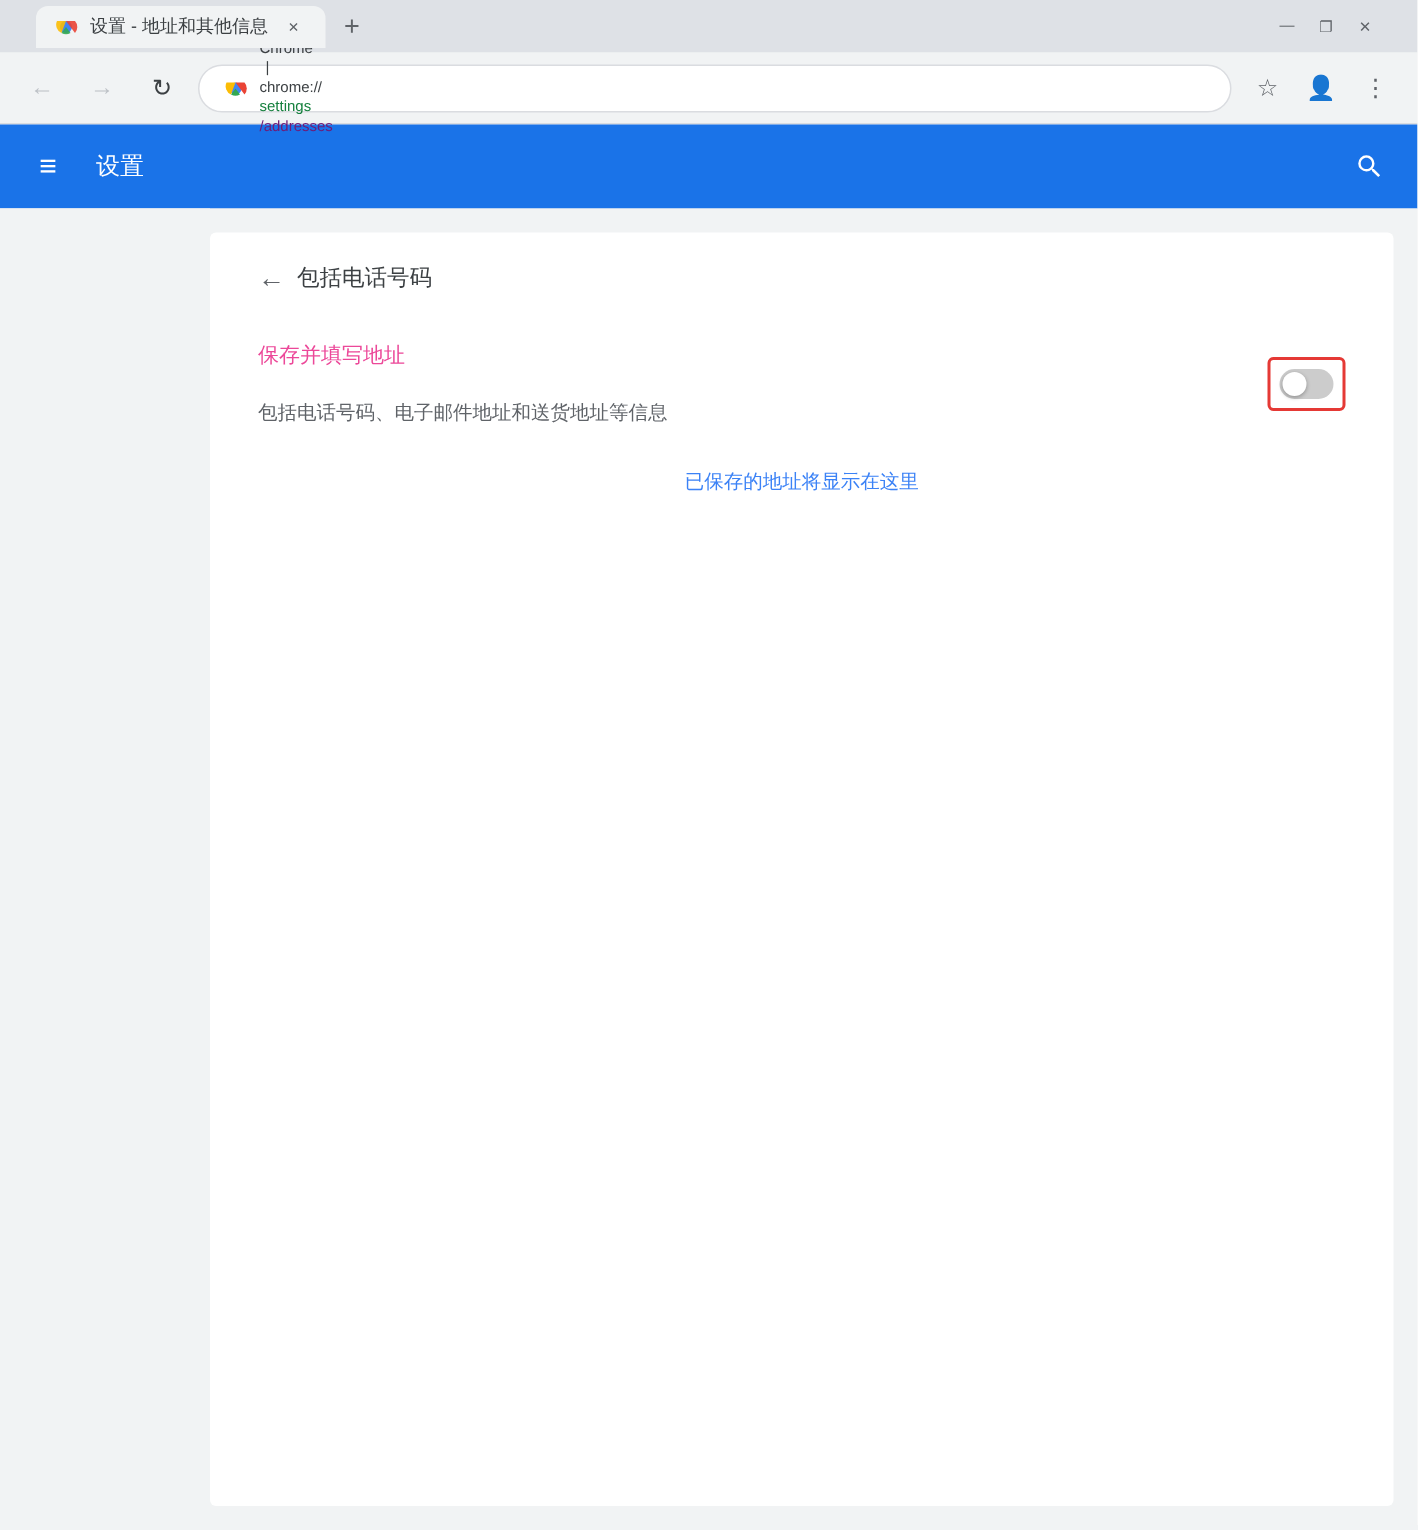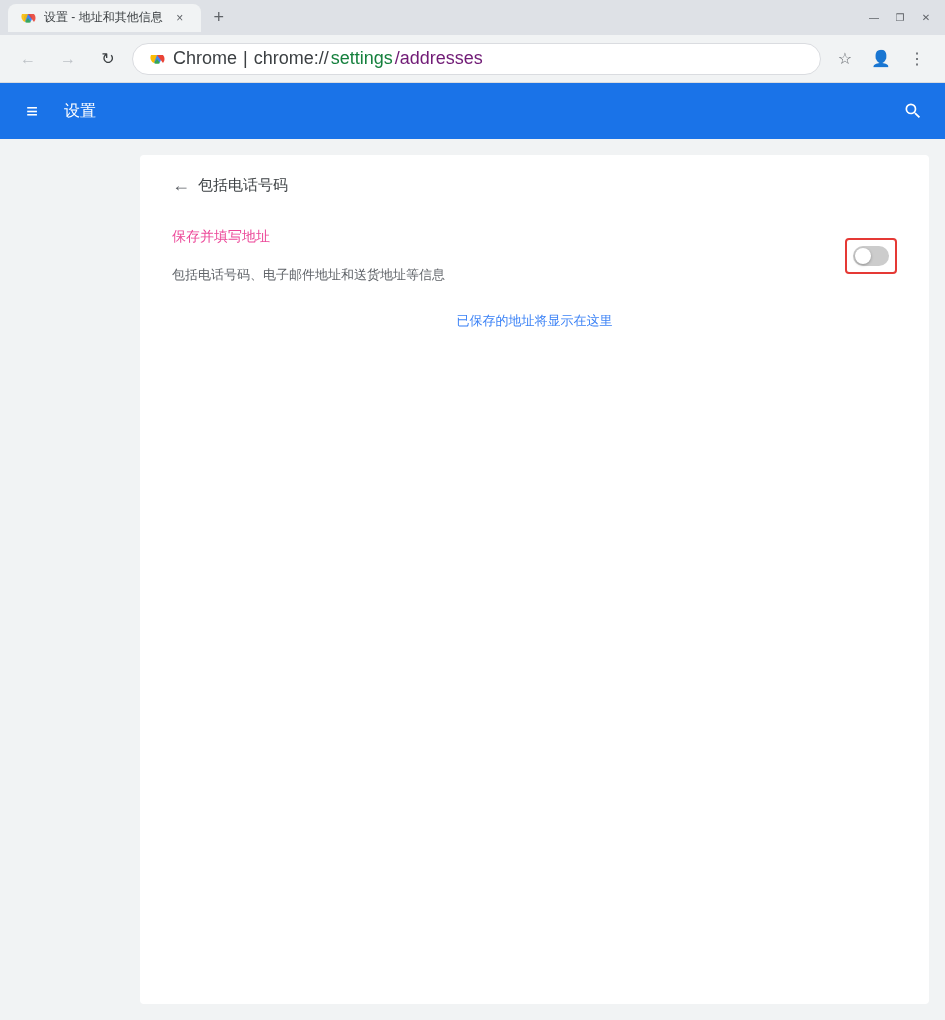--- a/index.html
+++ b/index.html
@@ -4,21 +4,21 @@
   <style>
     * { margin: 0; padding: 0; box-sizing: border-box; }
     body { font-family: 'Microsoft YaHei', Arial, sans-serif; background: #f1f3f4; width: 945px; height: 1020px; overflow: hidden; }
 
     
     .title-bar {
       background: #dee1e6;
       height: 35px;
       display: flex;
       align-items: center;
-      padding: 0 8px;
+      padding: 0 24px;
       user-select: none;
       justify-content: flex-end;
     }
     .title-bar-left {
       display: flex;
       align-items: center;
       flex: 1;
     }
     .tab {
       display: flex;
@@ -115,25 +115,26 @@
       align-items: center;
       padding: 0 16px;
       gap: 8px;
       border: 1px solid #dadce0;
     }
     .url-favicon {
       width: 16px;
       height: 16px;
     }
     .url-text {
-      font-size: 18px;
+      font-size: 10px;
       color: #3c4043;
       display: flex;
       align-items: flex-start;
       gap: 2px;
+      flex-direction: column;
     }
     .address-bar-right {
       display: flex;
       gap: 4px;
       align-items: center;
     }
     .addr-icon {
       width: 32px;
       height: 32px;
       border-radius: 50%;

